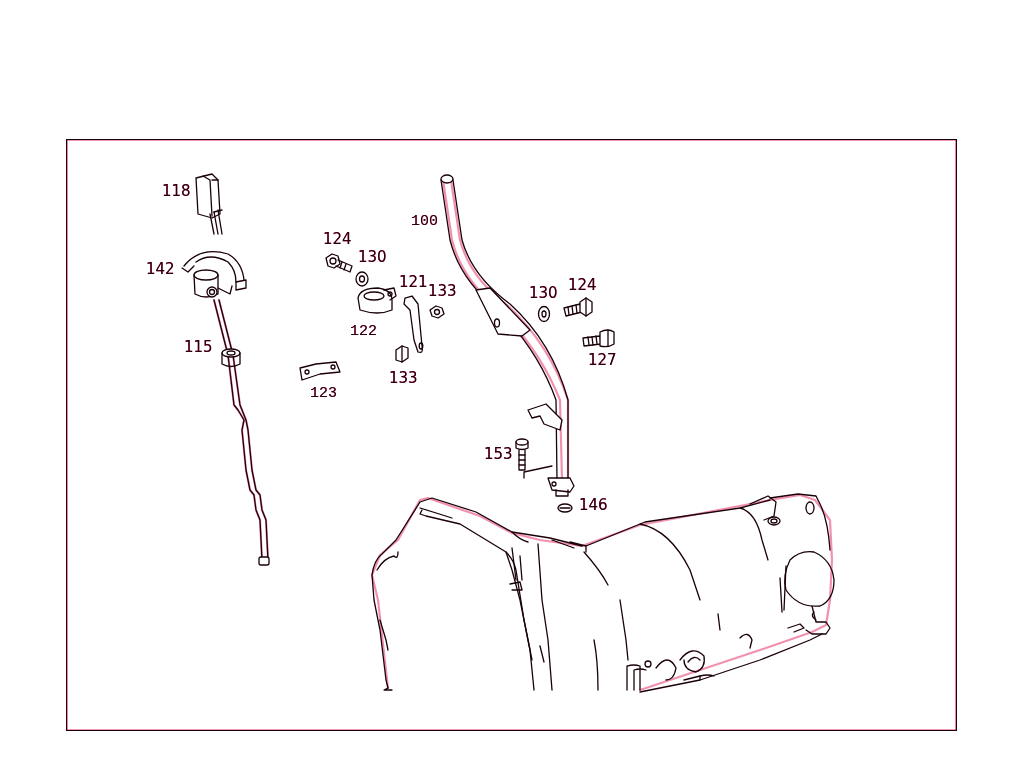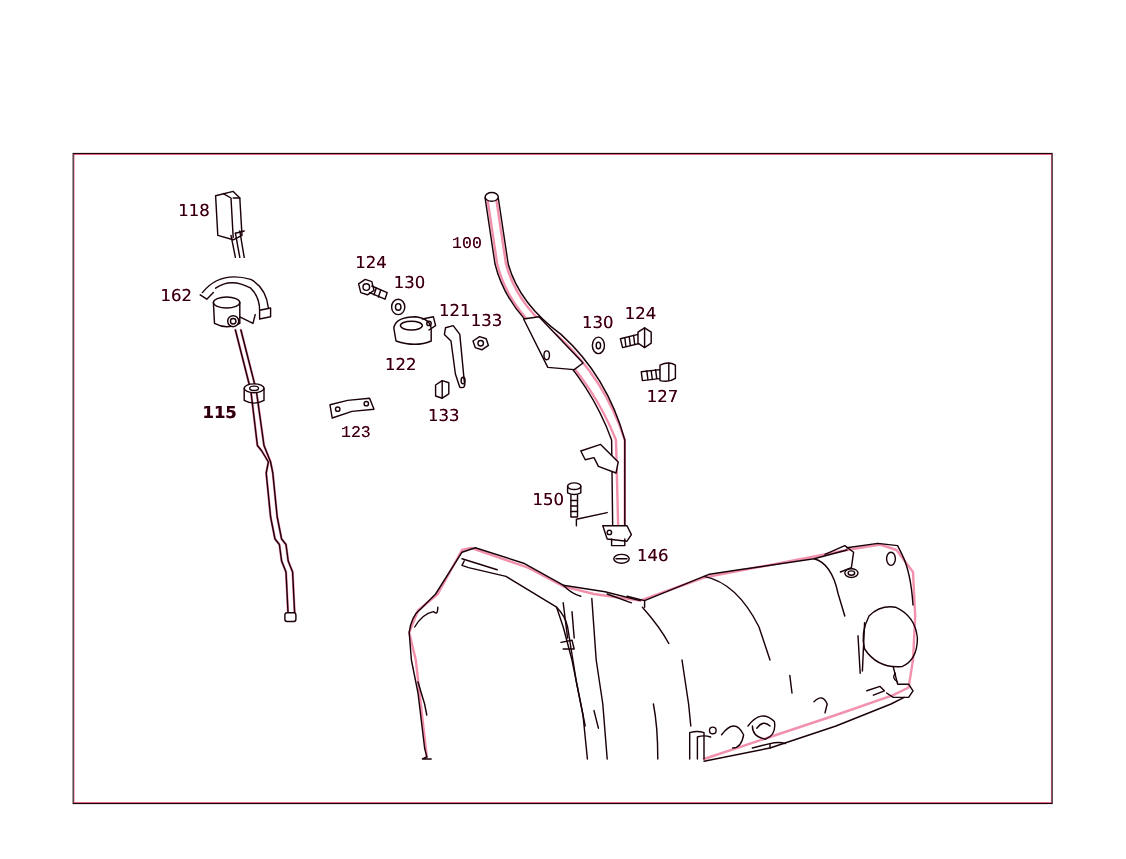--- a/index.html
+++ b/index.html
@@ -246,27 +246,27 @@
       <path d="M680 660 Q692 644 704 656 Q706 668 696 672 Q684 670 684 660"></path>
       <path d="M688 662 Q694 654 700 660"></path>
       <path d="M740 638 Q748 630 752 640 L750 648"></path>
       <path d="M718 614 L720 630"></path>
       <path d="M684 680 L700 676"></path>
     </g>
   </g>
 </svg>
 
 <span class="callout" style="left:162px; top:184px;">118</span>
-<span class="callout" style="left:146px; top:262px;">162</span>
-<span class="callout" style="left:184px; top:368px;font-weight:bold;">115</span>
+<span class="callout" style="left:146px; top:262px;">142</span>
+<span class="callout" style="left:184px; top:340px;">115</span>
 <span class="callout" style="left:323px; top:232px;">124</span>
 <span class="callout" style="left:358px; top:250px;">130</span>
 <span class="callout" style="left:399px; top:275px;text-align:right;">121</span>
 <span class="callout" style="left:428px; top:284px;">133</span>
-<span class="callout" style="left:350px; top:324px;">122</span>
+<span class="callout" style="left:350px; top:324px;font-family:Liberation Mono, monospace;">122</span>
 <span class="callout" style="left:310px; top:386px;font-family:Liberation Mono, monospace;">123</span>
 <span class="callout" style="left:389px; top:371px;">133</span>
 <span class="callout" style="left:411px; top:214px;font-family:Liberation Mono, monospace;">100</span>
 <span class="callout" style="left:529px; top:286px;">130</span>
 <span class="callout" style="left:568px; top:278px;">124</span>
 <span class="callout" style="left:588px; top:353px;text-align:center;">127</span>
-<span class="callout" style="left:484px; top:447px;">150</span>
+<span class="callout" style="left:484px; top:447px;">153</span>
 <span class="callout" style="left:579px; top:498px;">146</span>
 
 </body></html>

